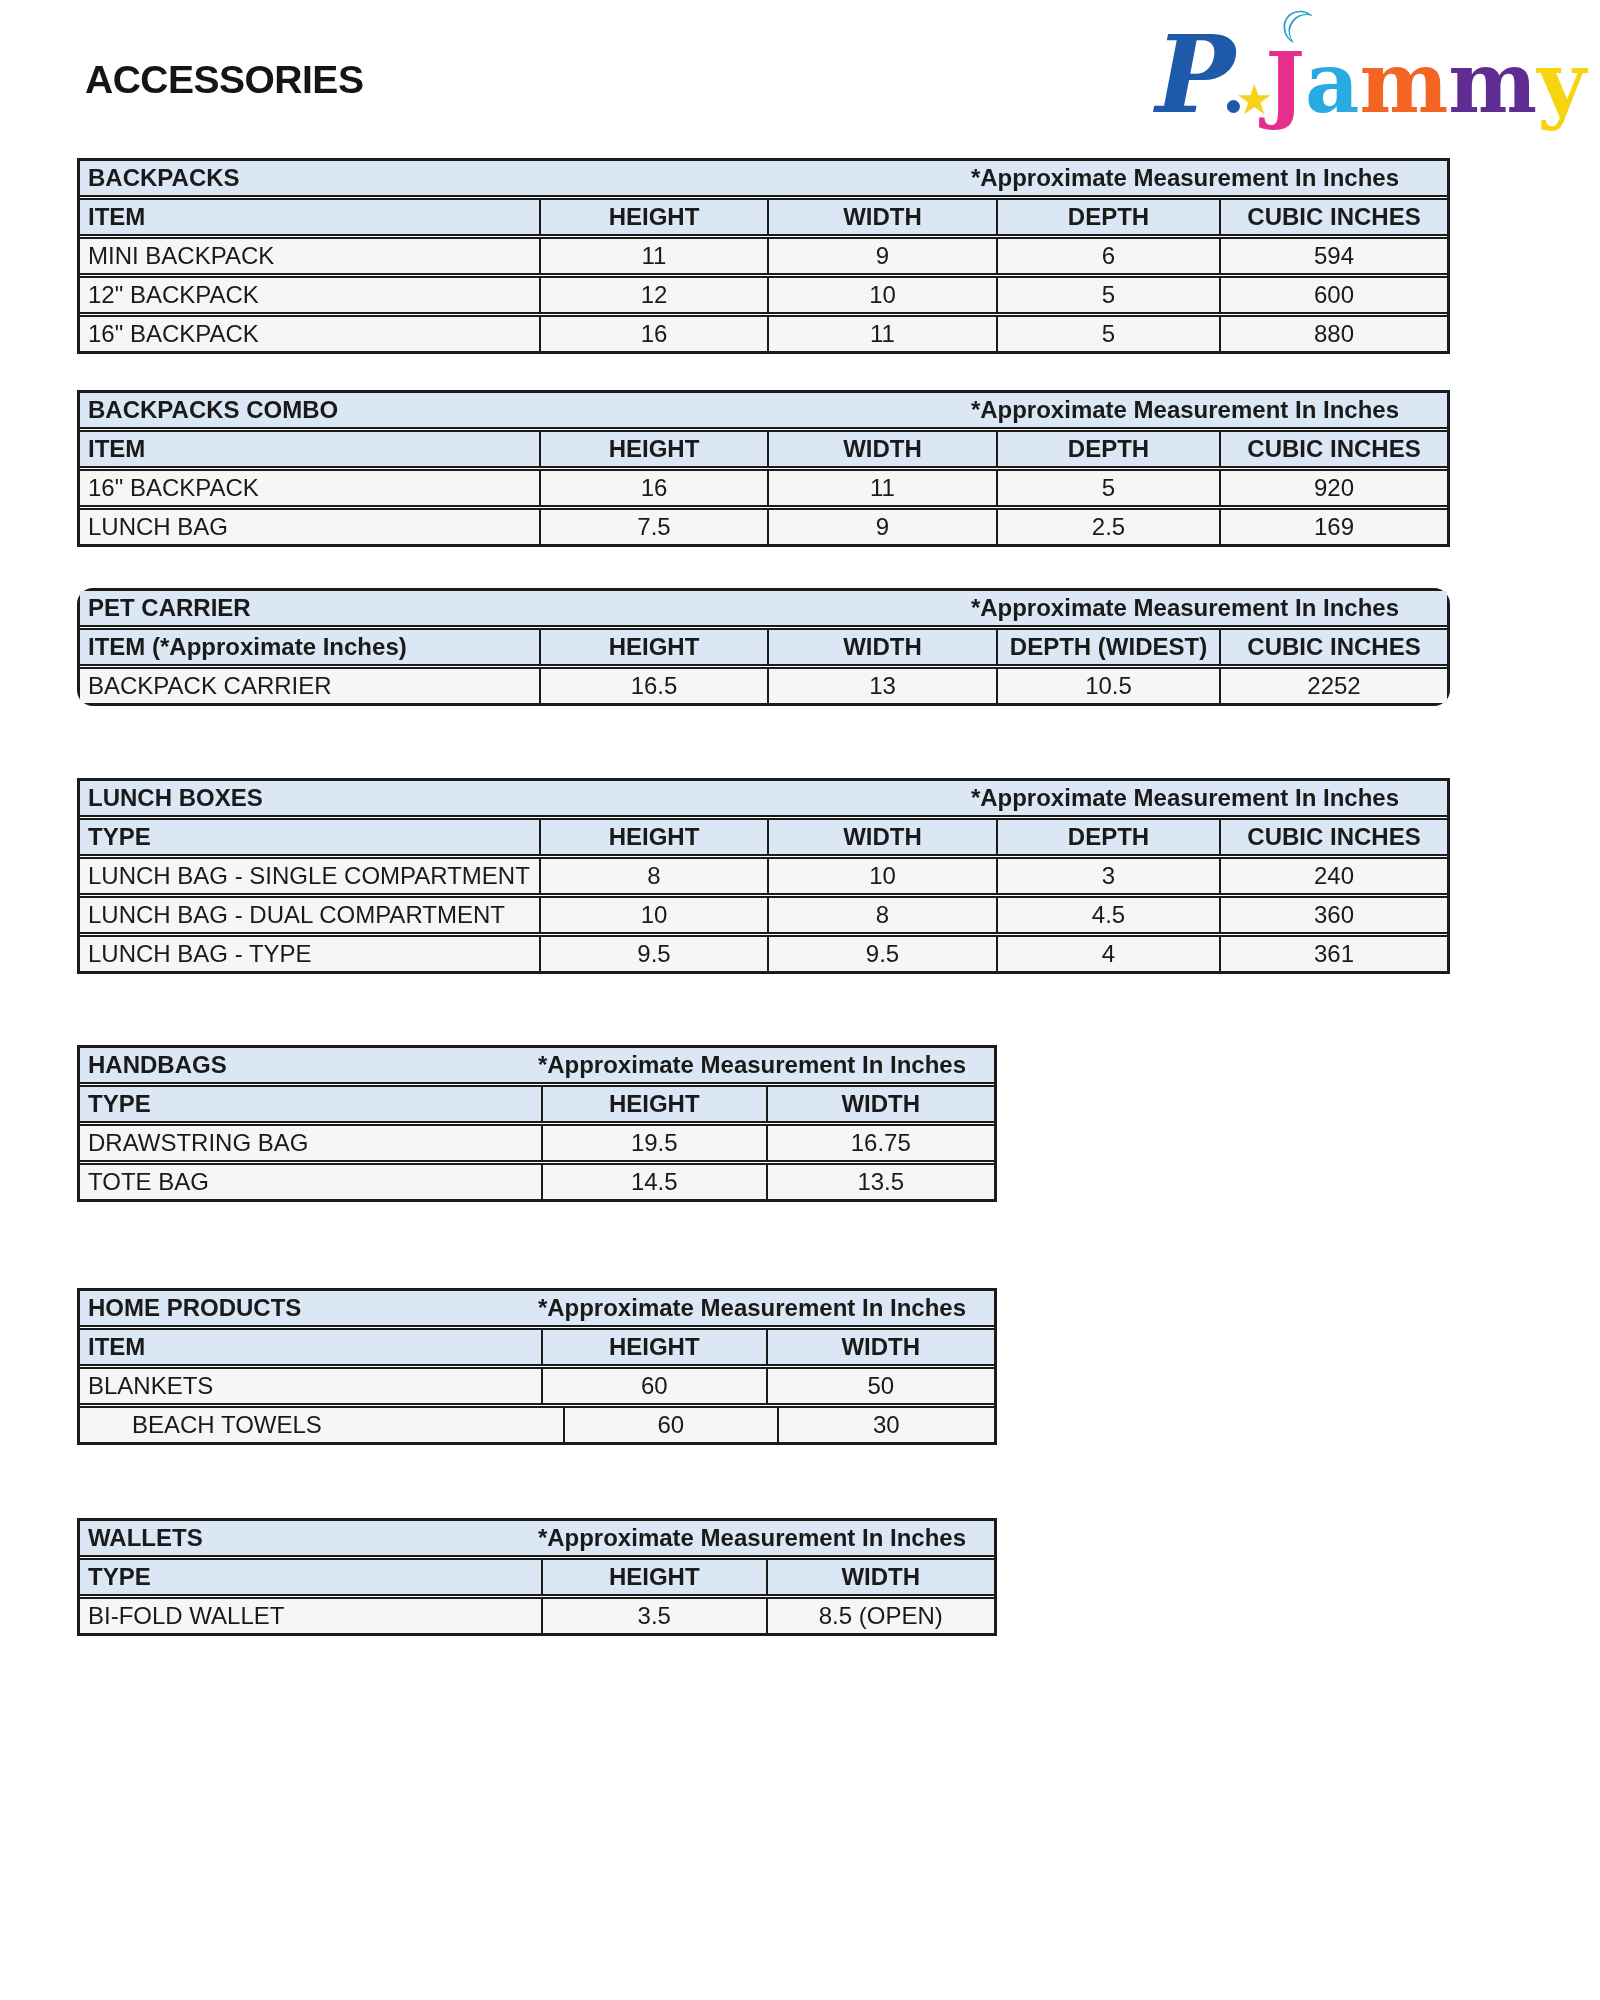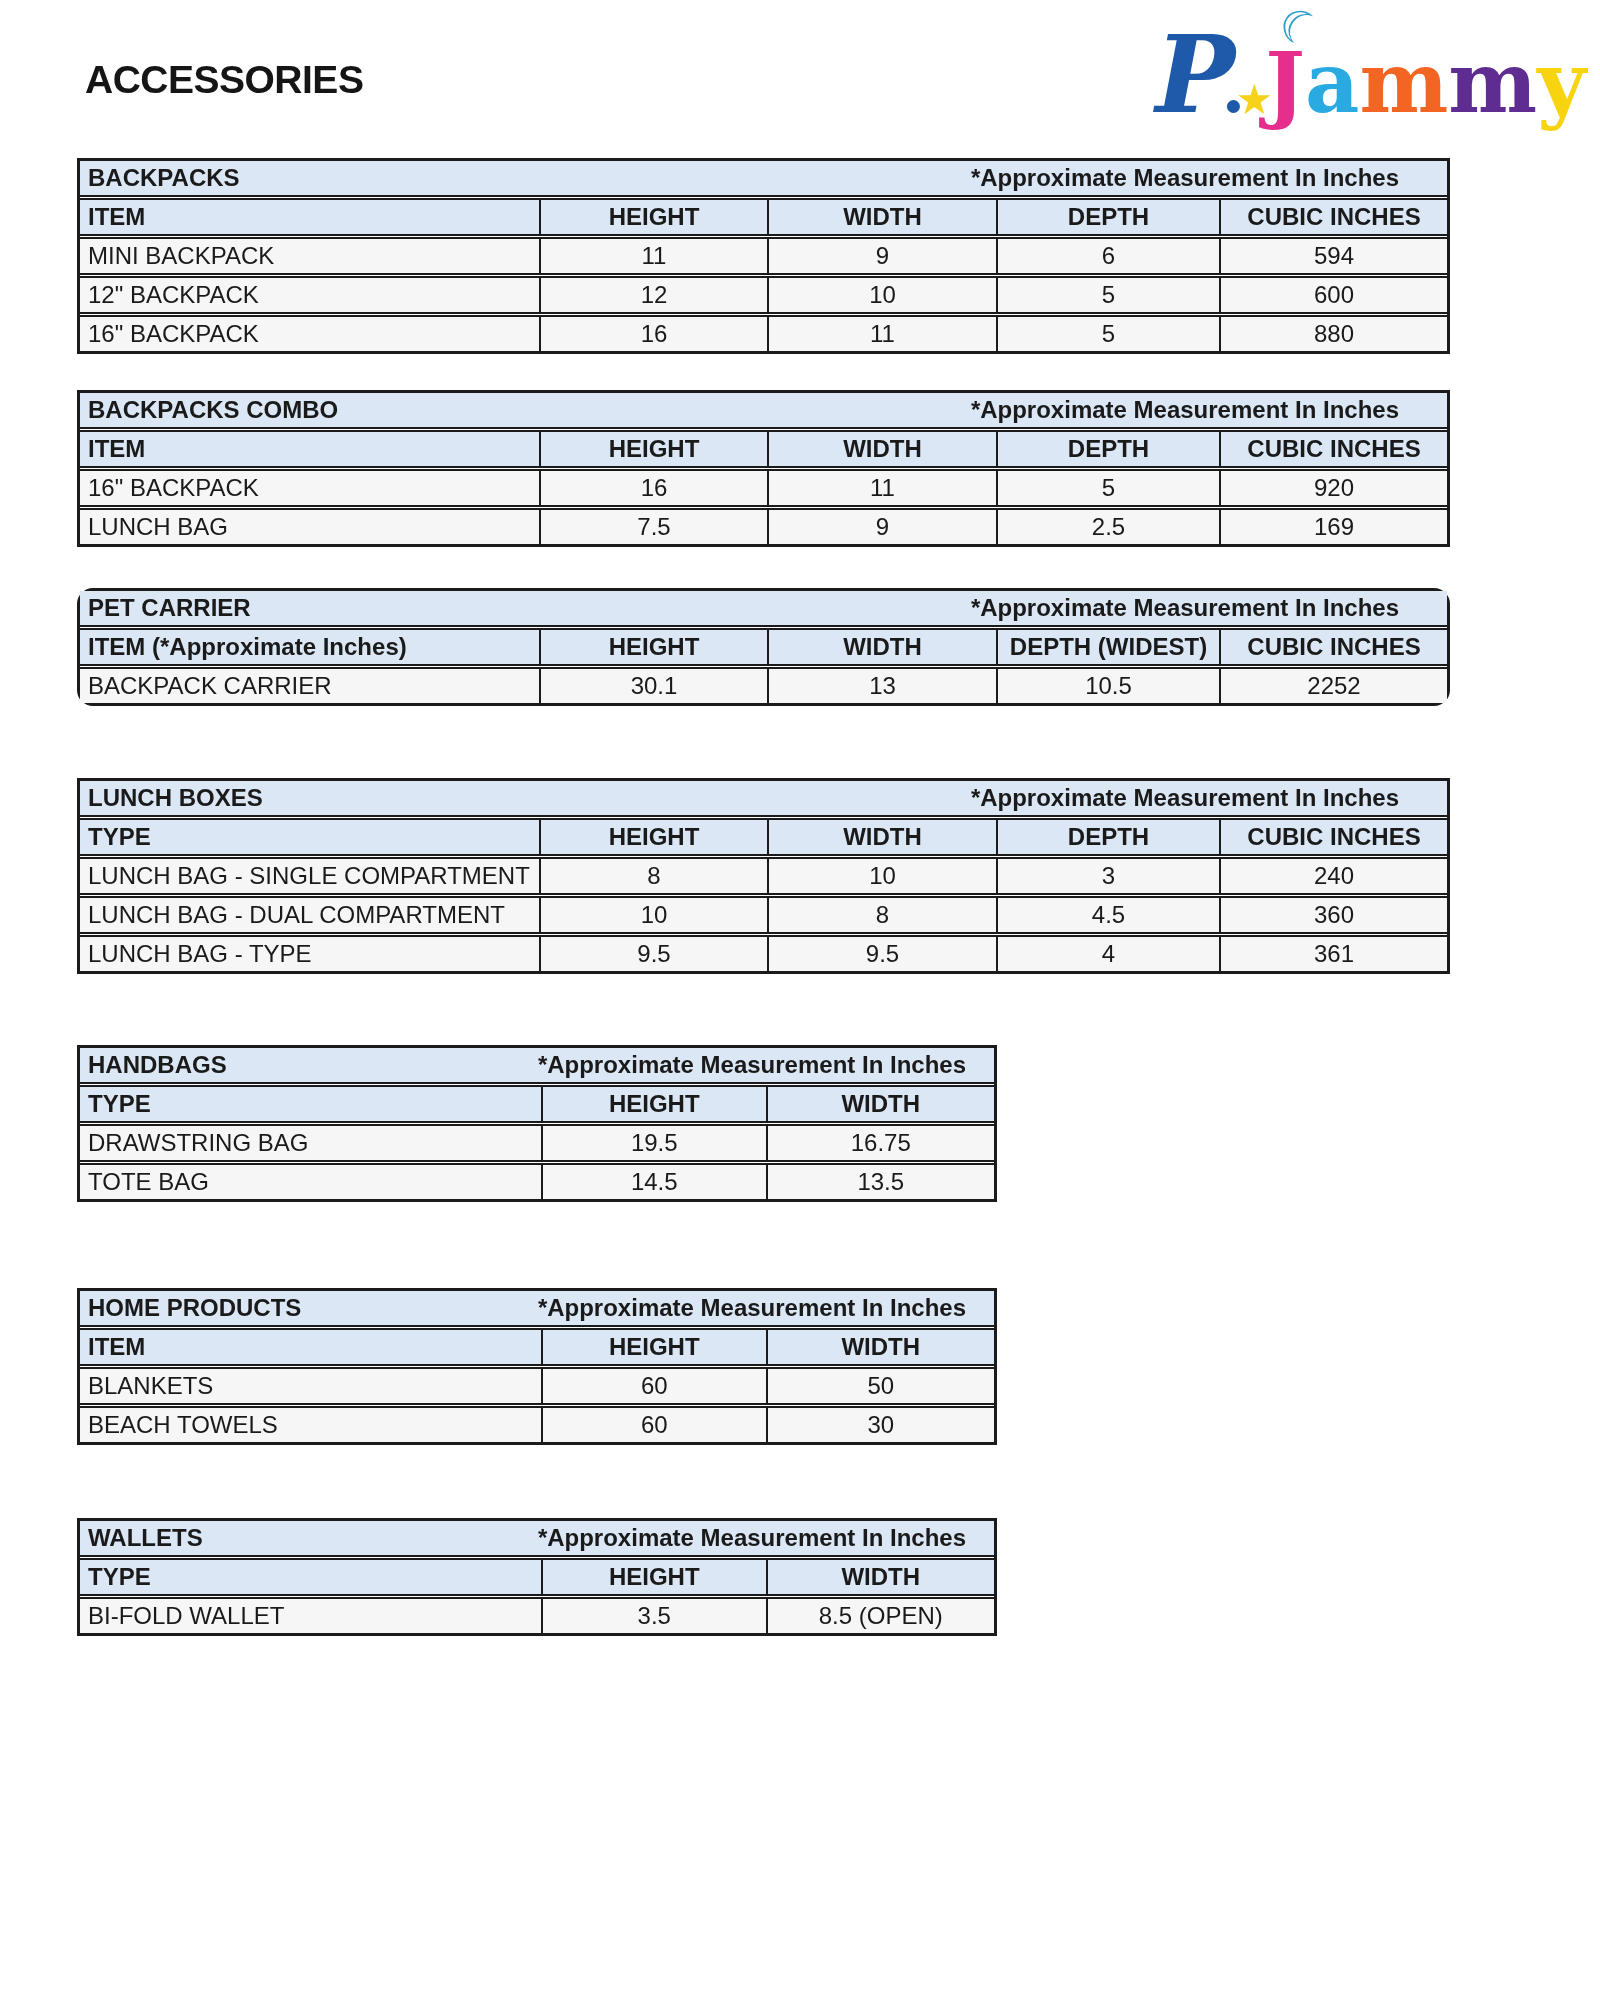--- a/index.html
+++ b/index.html
@@ -175,21 +175,21 @@
         </div>
         <div class="t-row t-head">
           <div class="t-cell c-first" style="width: 463px;">ITEM  (*Approximate Inches)</div>
           <div class="t-cell" style="width: 229px;">HEIGHT</div>
           <div class="t-cell" style="width: 230px;">WIDTH</div>
           <div class="t-cell" style="width: 224px;">DEPTH (WIDEST)</div>
           <div class="t-cell" style="width: 227px;">CUBIC INCHES</div>
         </div>
         <div class="t-row t-body-row">
           <div class="t-cell c-first" style="width: 463px;">BACKPACK CARRIER</div>
-          <div class="t-cell" style="width: 229px;">30.1</div>
+          <div class="t-cell" style="width: 229px;">16.5</div>
           <div class="t-cell" style="width: 230px;">13</div>
           <div class="t-cell" style="width: 224px;">10.5</div>
           <div class="t-cell" style="width: 227px;">2252</div>
         </div>
       </div>
       <div class="acc-table" style="top: 778px; width: 1373px;">
         <div class="t-title">
           <span class="t-name">LUNCH BOXES</span>
           <span class="t-note" style="padding-right: 48px;">*Approximate Measurement In Inches</span>
         </div>
@@ -252,21 +252,21 @@
           <div class="t-cell c-first" style="width: 466px;">ITEM</div>
           <div class="t-cell" style="width: 226px;">HEIGHT</div>
           <div class="t-cell" style="width: 228px;">WIDTH</div>
         </div>
         <div class="t-row t-body-row">
           <div class="t-cell c-first" style="width: 466px;">BLANKETS</div>
           <div class="t-cell" style="width: 226px;">60</div>
           <div class="t-cell" style="width: 228px;">50</div>
         </div>
         <div class="t-row t-body-row">
-          <div class="t-cell c-first" style="width: 466px;">BEACH TOWELS</div>
+          <div class="t-cell c-first" style="width: 466px; margin-left: 44px;">BEACH TOWELS</div>
           <div class="t-cell" style="width: 226px;">60</div>
           <div class="t-cell" style="width: 228px;">30</div>
         </div>
       </div>
       <div class="acc-table" style="top: 1518px; width: 920px;">
         <div class="t-title">
           <span class="t-name">WALLETS</span>
           <span class="t-note" style="padding-right: 28px;">*Approximate Measurement In Inches</span>
         </div>
         <div class="t-row t-head">

